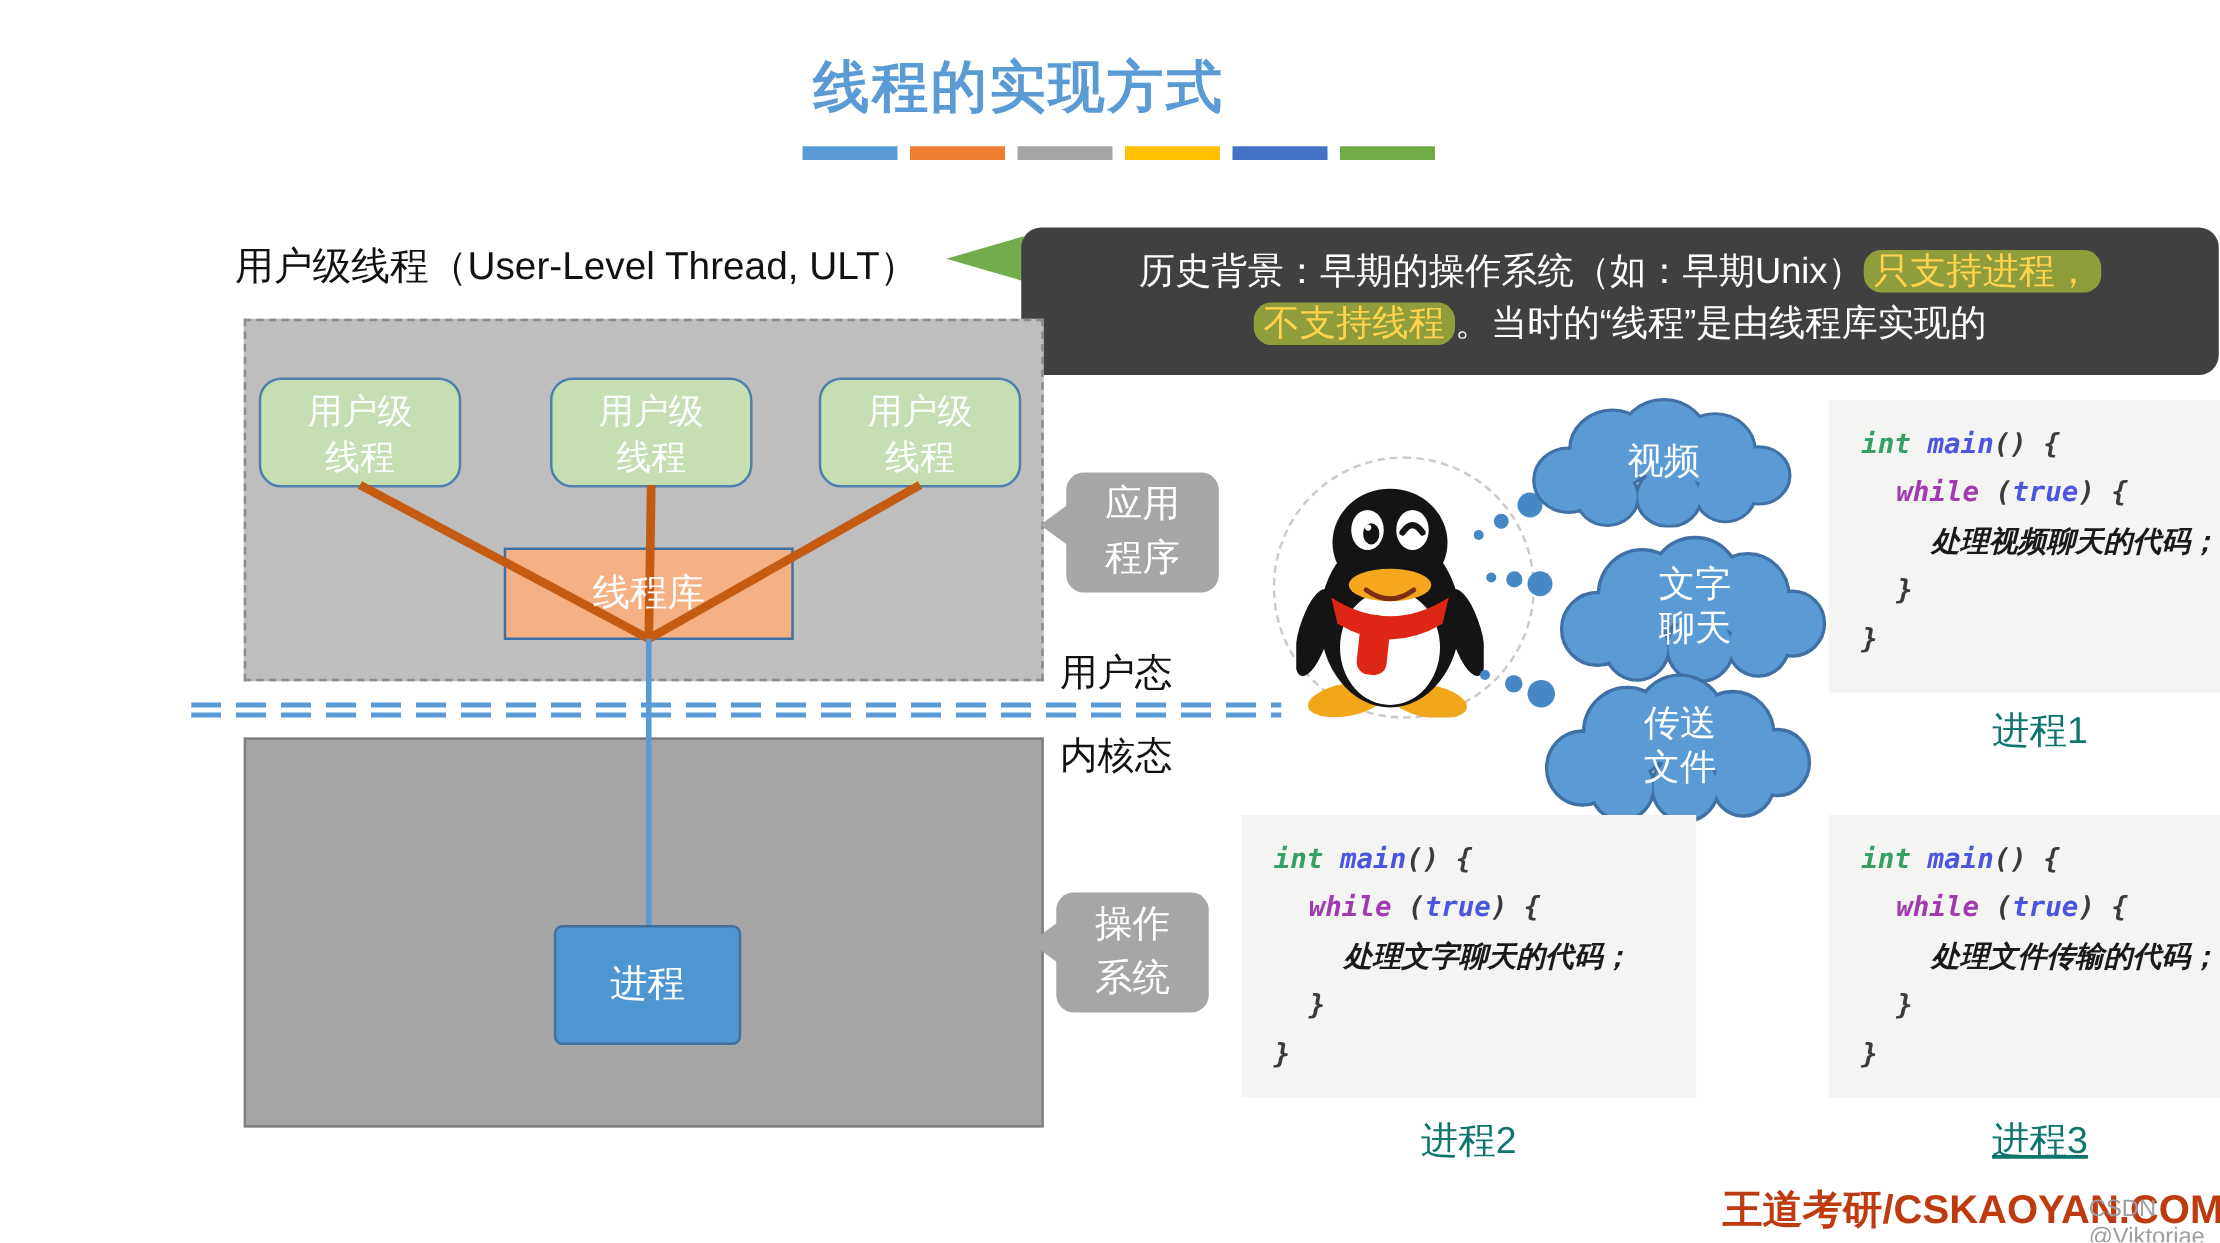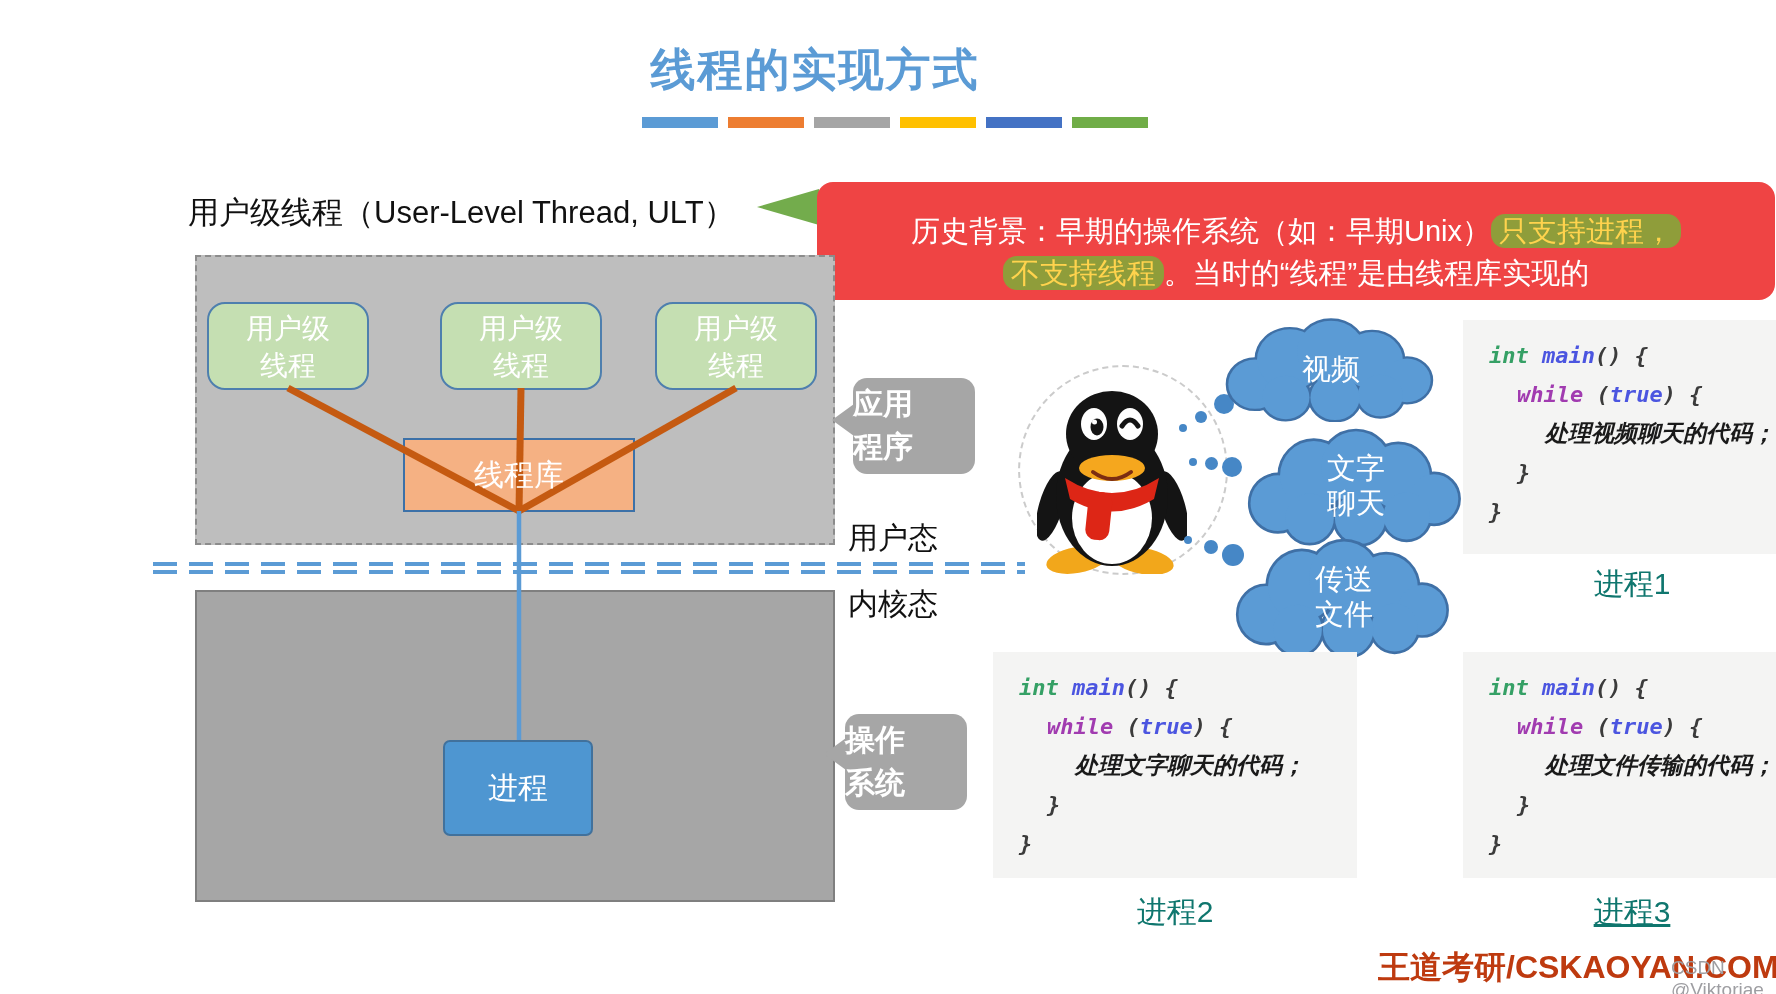--- a/index.html
+++ b/index.html
@@ -9,22 +9,22 @@
 
   
   .page-title{left:430px;top:40px;width:700px;text-align:center;
     font-size:45px;font-weight:bold;color:#5B9BD5;letter-spacing:2px;}
   .bar{top:117px;height:11px;width:76px;}
   .bar1{left:607px;background:#5B9BD5;} .bar2{left:693px;background:#ED7D31;}
   .bar3{left:779px;background:#A5A5A5;} .bar4{left:865px;background:#FFC000;}
   .bar5{left:951px;background:#4472C4;} .bar6{left:1037px;background:#70AD47;}
 
   
-  .callout-green{left:782px;top:182px;width:958px;height:118px;background:#ef4444;
-    border-radius:16px;color:#fff;text-align:center;padding-top:28px;box-sizing:border-box;}
+  .callout-green{left:782px;top:182px;width:958px;height:118px;background:#404040;
+    border-radius:16px;color:#fff;text-align:center;padding-top:14px;box-sizing:border-box;}
   .callout-line{font-size:29px;line-height:42px;white-space:nowrap;}
   .hl{background:#8F9D3A;color:#FFD34D;border-radius:14px;padding:1px 8px;}
   .callout-green-pointer{left:722px;top:189px;width:0;height:0;
     border-top:18px solid transparent;border-bottom:18px solid transparent;
     border-right:62px solid #73AC4C;}
 
   
   .ult-heading{left:153px;top:192px;font-size:31px;color:#111;}
 
   
@@ -46,21 +46,21 @@
   .connectors{left:0;top:0;z-index:3;pointer-events:none;}
 
   .mode-label{font-size:30px;color:#111;z-index:2;}
   .mode-user{left:813px;top:518px;} .mode-kernel{left:813px;top:584px;}
   .dash-line{left:118px;width:872px;height:4px;
     background:repeating-linear-gradient(90deg,#5B9BD5 0 24px,transparent 24px 36px);}
   .dl1{top:562px;} .dl2{top:570px;}
 
   
   .gray-bubble{width:122px;height:96px;background:#A6A6A6;border-radius:14px;color:#fff;
-    font-size:30px;line-height:43px;text-align:left;padding-top:4px;box-sizing:border-box;font-weight:bold;}
+    font-size:30px;line-height:43px;text-align:center;padding-top:4px;box-sizing:border-box;}
   .app-bubble{left:818px;top:378px;}
   .os-bubble{left:810px;top:714px;}
   .gray-pointer{width:0;height:0;border-top:16px solid transparent;
     border-bottom:16px solid transparent;border-right:22px solid #A6A6A6;}
   .app-pointer{left:797px;top:404px;}
   .os-pointer{left:789px;top:738px;}
 
   
   .qq-circle{left:983px;top:365px;width:210px;height:210px;border:2px dashed #CBCBCB;
     border-radius:50%;box-sizing:border-box;}

